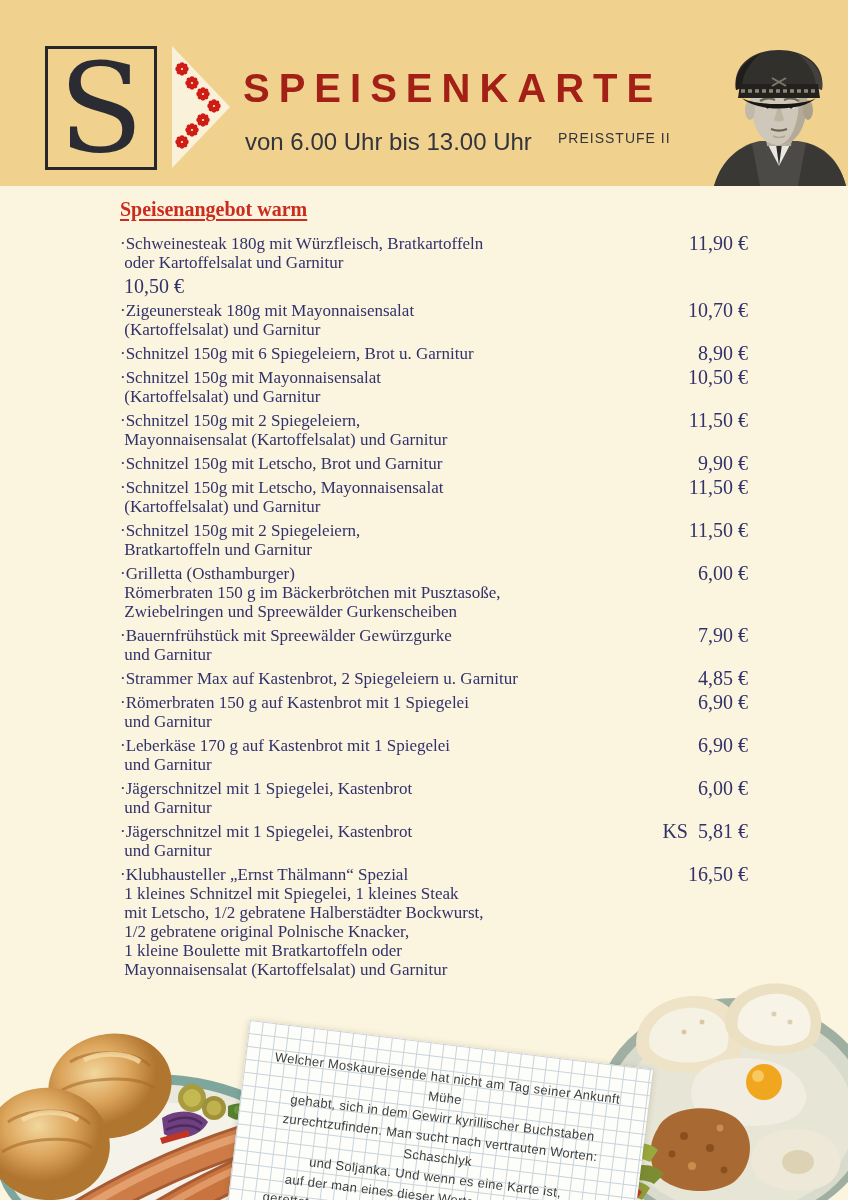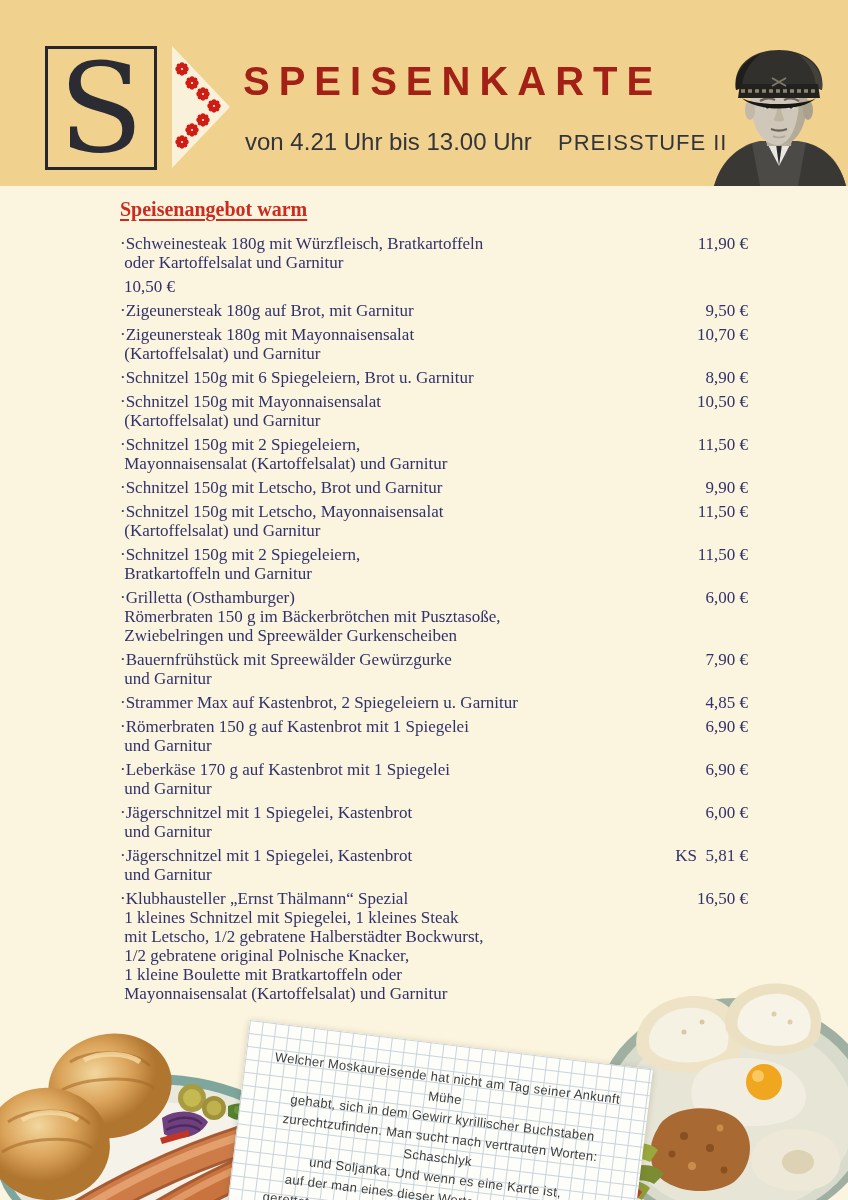--- a/index.html
+++ b/index.html
@@ -26,48 +26,48 @@
     font-size:124px;line-height:1;color:#2b2b33;font-weight:400;
   }
   .flag-triangle{
     position:absolute;left:172px;top:46px;width:58px;height:122px;
     background:#f9f1da;
     -webkit-clip-path:polygon(0 0,100% 50%,0 100%);
     clip-path:polygon(0 0,100% 50%,0 100%);
   }
   .flower{position:absolute;width:14px;height:14px;}
   .main-title{
-    position:absolute;left:243px;top:59px;
+    position:absolute;left:243px;top:66px;
     font-size:40px;font-weight:700;letter-spacing:9px;
     color:#a32017;white-space:nowrap;
   }
   .sub-time{
     position:absolute;left:245px;top:128px;
     font-size:24px;color:#33343c;white-space:nowrap;
   }
   .price-level{
     position:absolute;left:558px;top:130px;
-    font-size:22px;color:#33343c;letter-spacing:1px;white-space:nowrap;
+    font-size:14px;color:#33343c;letter-spacing:1px;white-space:nowrap;
   }
   .portrait{position:absolute;left:710px;top:44px;width:138px;height:142px;}
 
   
   .menu{
     position:absolute;left:120px;top:198px;width:628px;
     font-family:Liberation Serif, serif;
     color:#32326b;
   }
   .menu-heading{
     font-size:20px;font-weight:700;color:#cd2b1e;
     text-decoration:underline;text-underline-offset:3px;
     margin:0 0 13px 0;white-space:pre;
   }
   .item{display:flex;align-items:flex-start;margin-bottom:5px;}
   .item-text{flex:1;font-size:17px;line-height:19px;white-space:pre;}
-  .item-price{font-size:17px;line-height:19px;white-space:pre;margin-left:4px;text-align:right;}
+  .item-price{font-size:20px;line-height:19px;white-space:pre;margin-left:4px;text-align:right;}
 
   
   .photo-left{position:absolute;left:-8px;top:1022px;width:280px;height:205px;z-index:1;}
   .photo-right{position:absolute;left:598px;top:978px;width:250px;height:240px;z-index:2;}
   .note-card{
     position:absolute;left:250px;top:1020px;width:406px;height:300px;
     transform:rotate(7deg);transform-origin:0 0;
     background-color:#fdfdfa;
     background-image:
       linear-gradient(#c9d3db 1px,transparent 1px),
@@ -133,21 +133,21 @@
         <use href="#flower-def"></use>
       </svg>
     <svg class="flower" style="left:185px;top:123px" viewBox="0 0 20 20">
         <use href="#flower-def"></use>
       </svg>
     <svg class="flower" style="left:175px;top:135px" viewBox="0 0 20 20">
         <use href="#flower-def"></use>
       </svg>
 
     <div class="main-title">SPEISENKARTE</div>
-    <div class="sub-time">von 4.21 Uhr bis 13.00 Uhr</div>
+    <div class="sub-time">von 6.00 Uhr bis 13.00 Uhr</div>
     <div class="price-level">PREISSTUFE II</div>
 
     <svg class="portrait" viewBox="0 0 138 142">
 
       <path d="M4,142 C12,114 32,100 50,97 L88,97 C110,100 128,112 136,142 Z" fill="#4c4a46"></path>
       <path d="M4,142 C10,120 24,106 42,100 L50,142 Z" fill="#3a3834"></path>
       <path d="M136,142 C130,118 114,104 96,99 L88,142 Z" fill="#3a3834"></path>
 
       <path d="M56,97 L69,122 L82,97 Z" fill="#e9e7df"></path>
       <path d="M66,100 L69,122 L72,100 Z" fill="#2c2b29"></path>
@@ -190,24 +190,20 @@
     <div class="item">
       <span class="item-text">·Schweinesteak 180g mit Würzfleisch, Bratkartoffeln
  oder Kartoffelsalat und Garnitur</span>
       <span class="item-price">11,90 €</span>
     </div>
 
     <div class="item">
       <span class="item-price">10,50 €</span>
     </div>
 
-    <div class="item">
-      <span class="item-text">·Zigeunersteak 180g auf Brot, mit Garnitur</span>
-      <span class="item-price">9,50 €</span>
-    </div>
 
     <div class="item">
       <span class="item-text">·Zigeunersteak 180g mit Mayonnaisensalat
  (Kartoffelsalat) und Garnitur</span>
       <span class="item-price">10,70 €</span>
     </div>
 
     <div class="item">
       <span class="item-text">·Schnitzel 150g mit 6 Spiegeleiern, Brot u. Garnitur</span>
       <span class="item-price">8,90 €</span>

